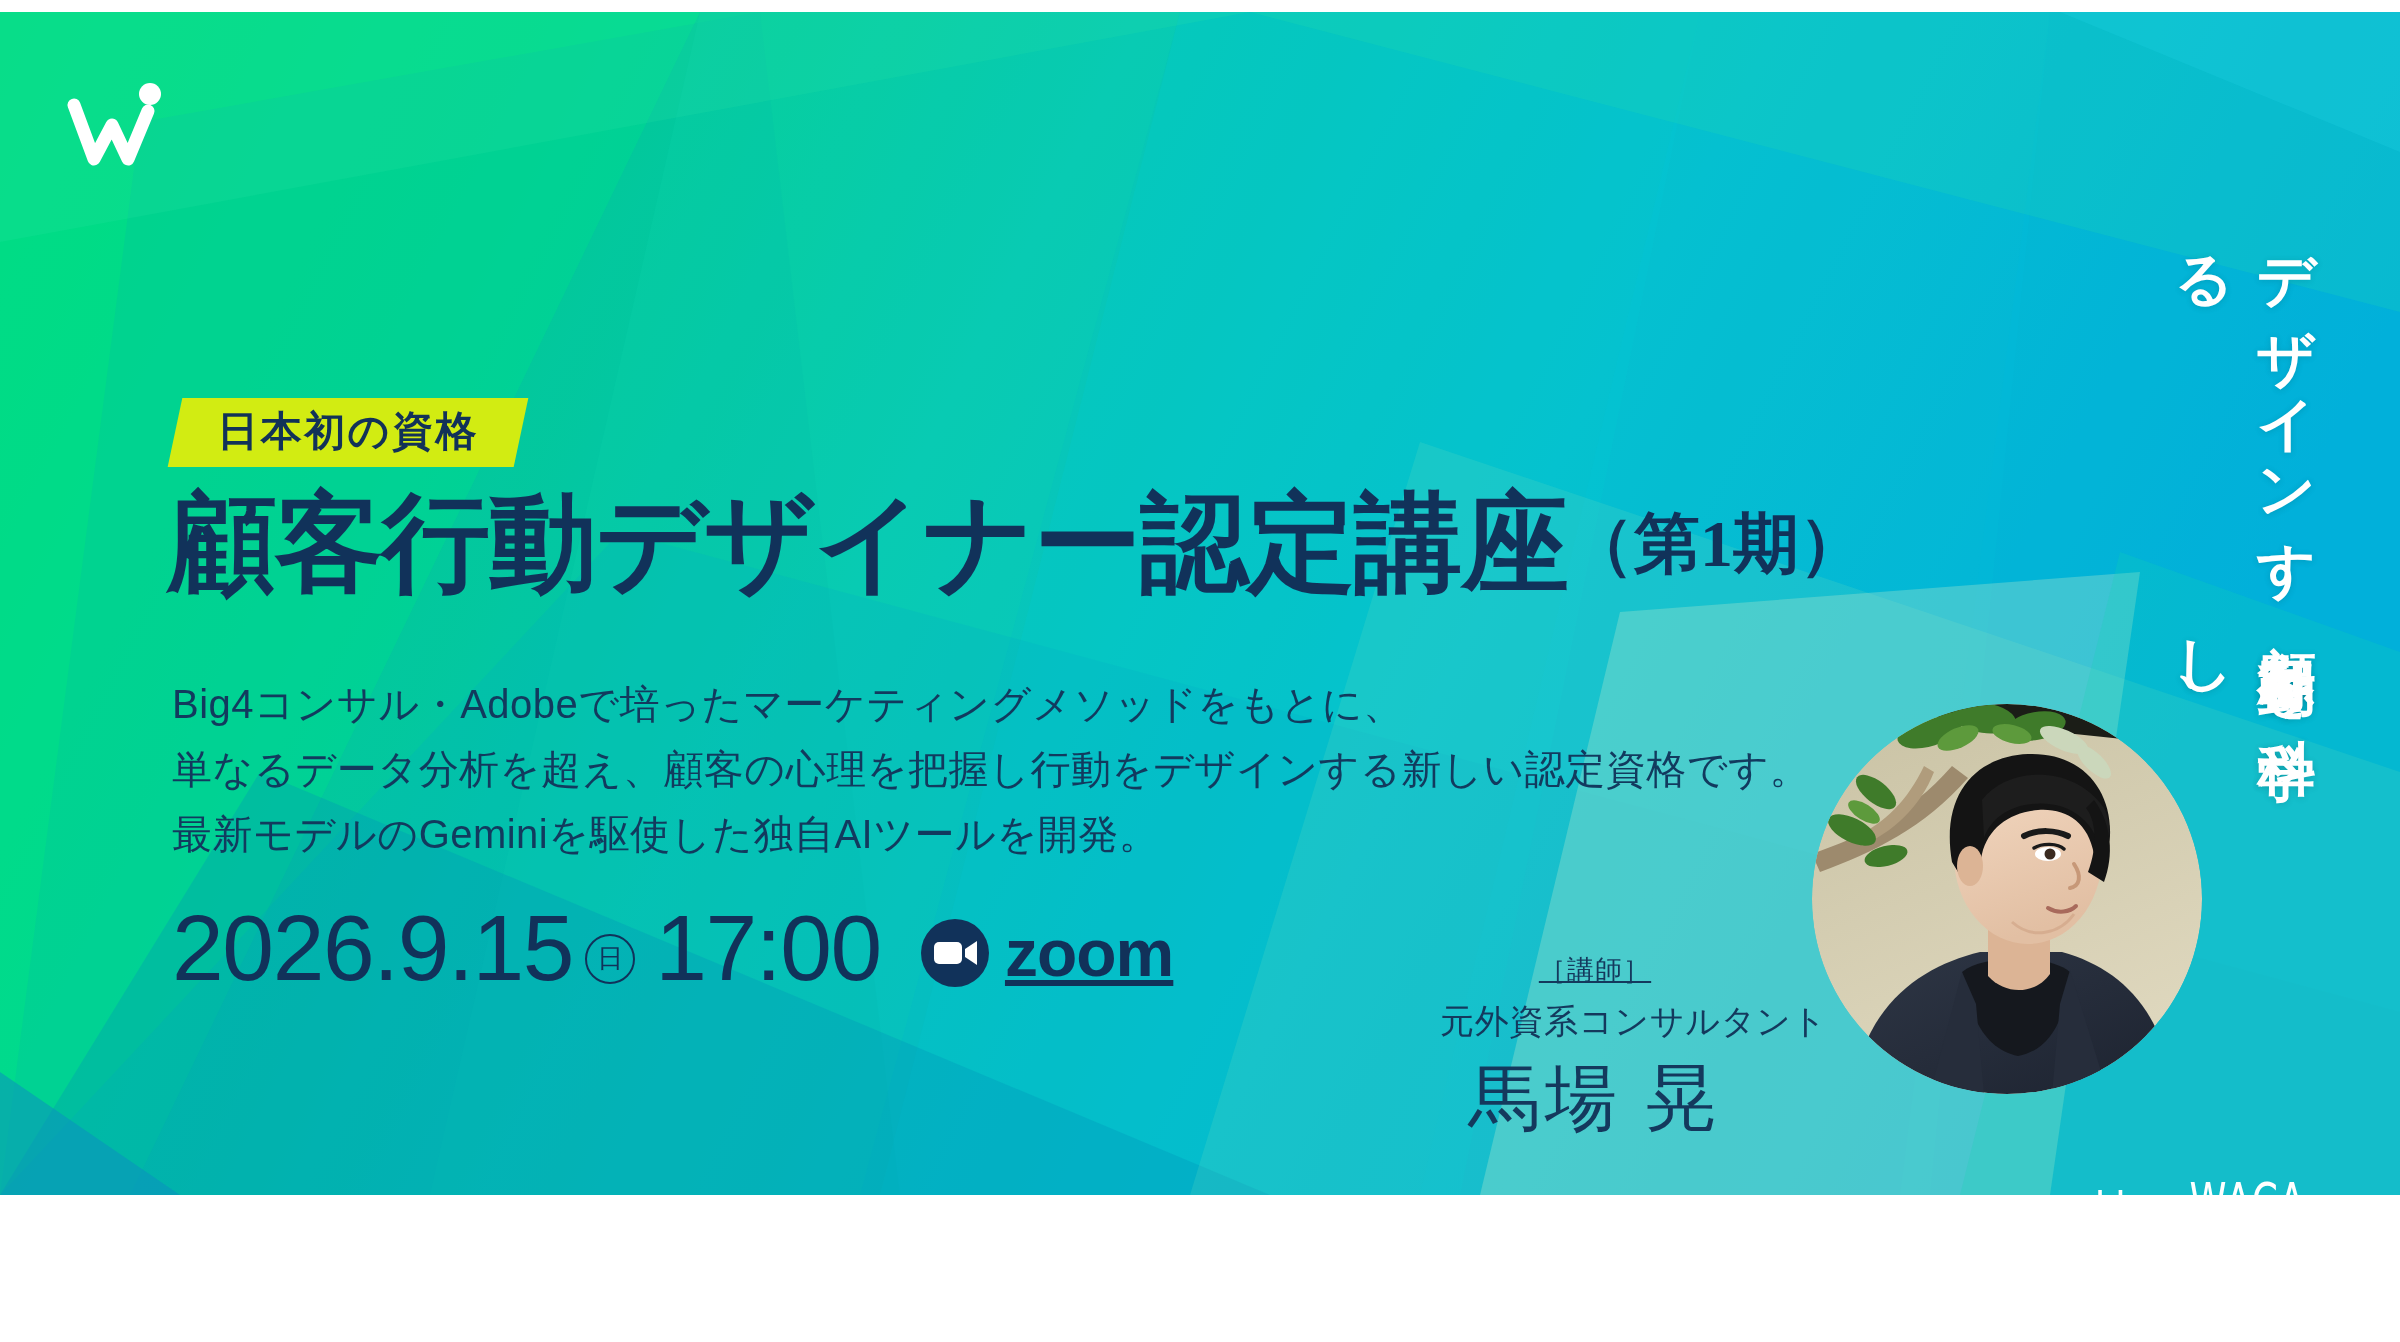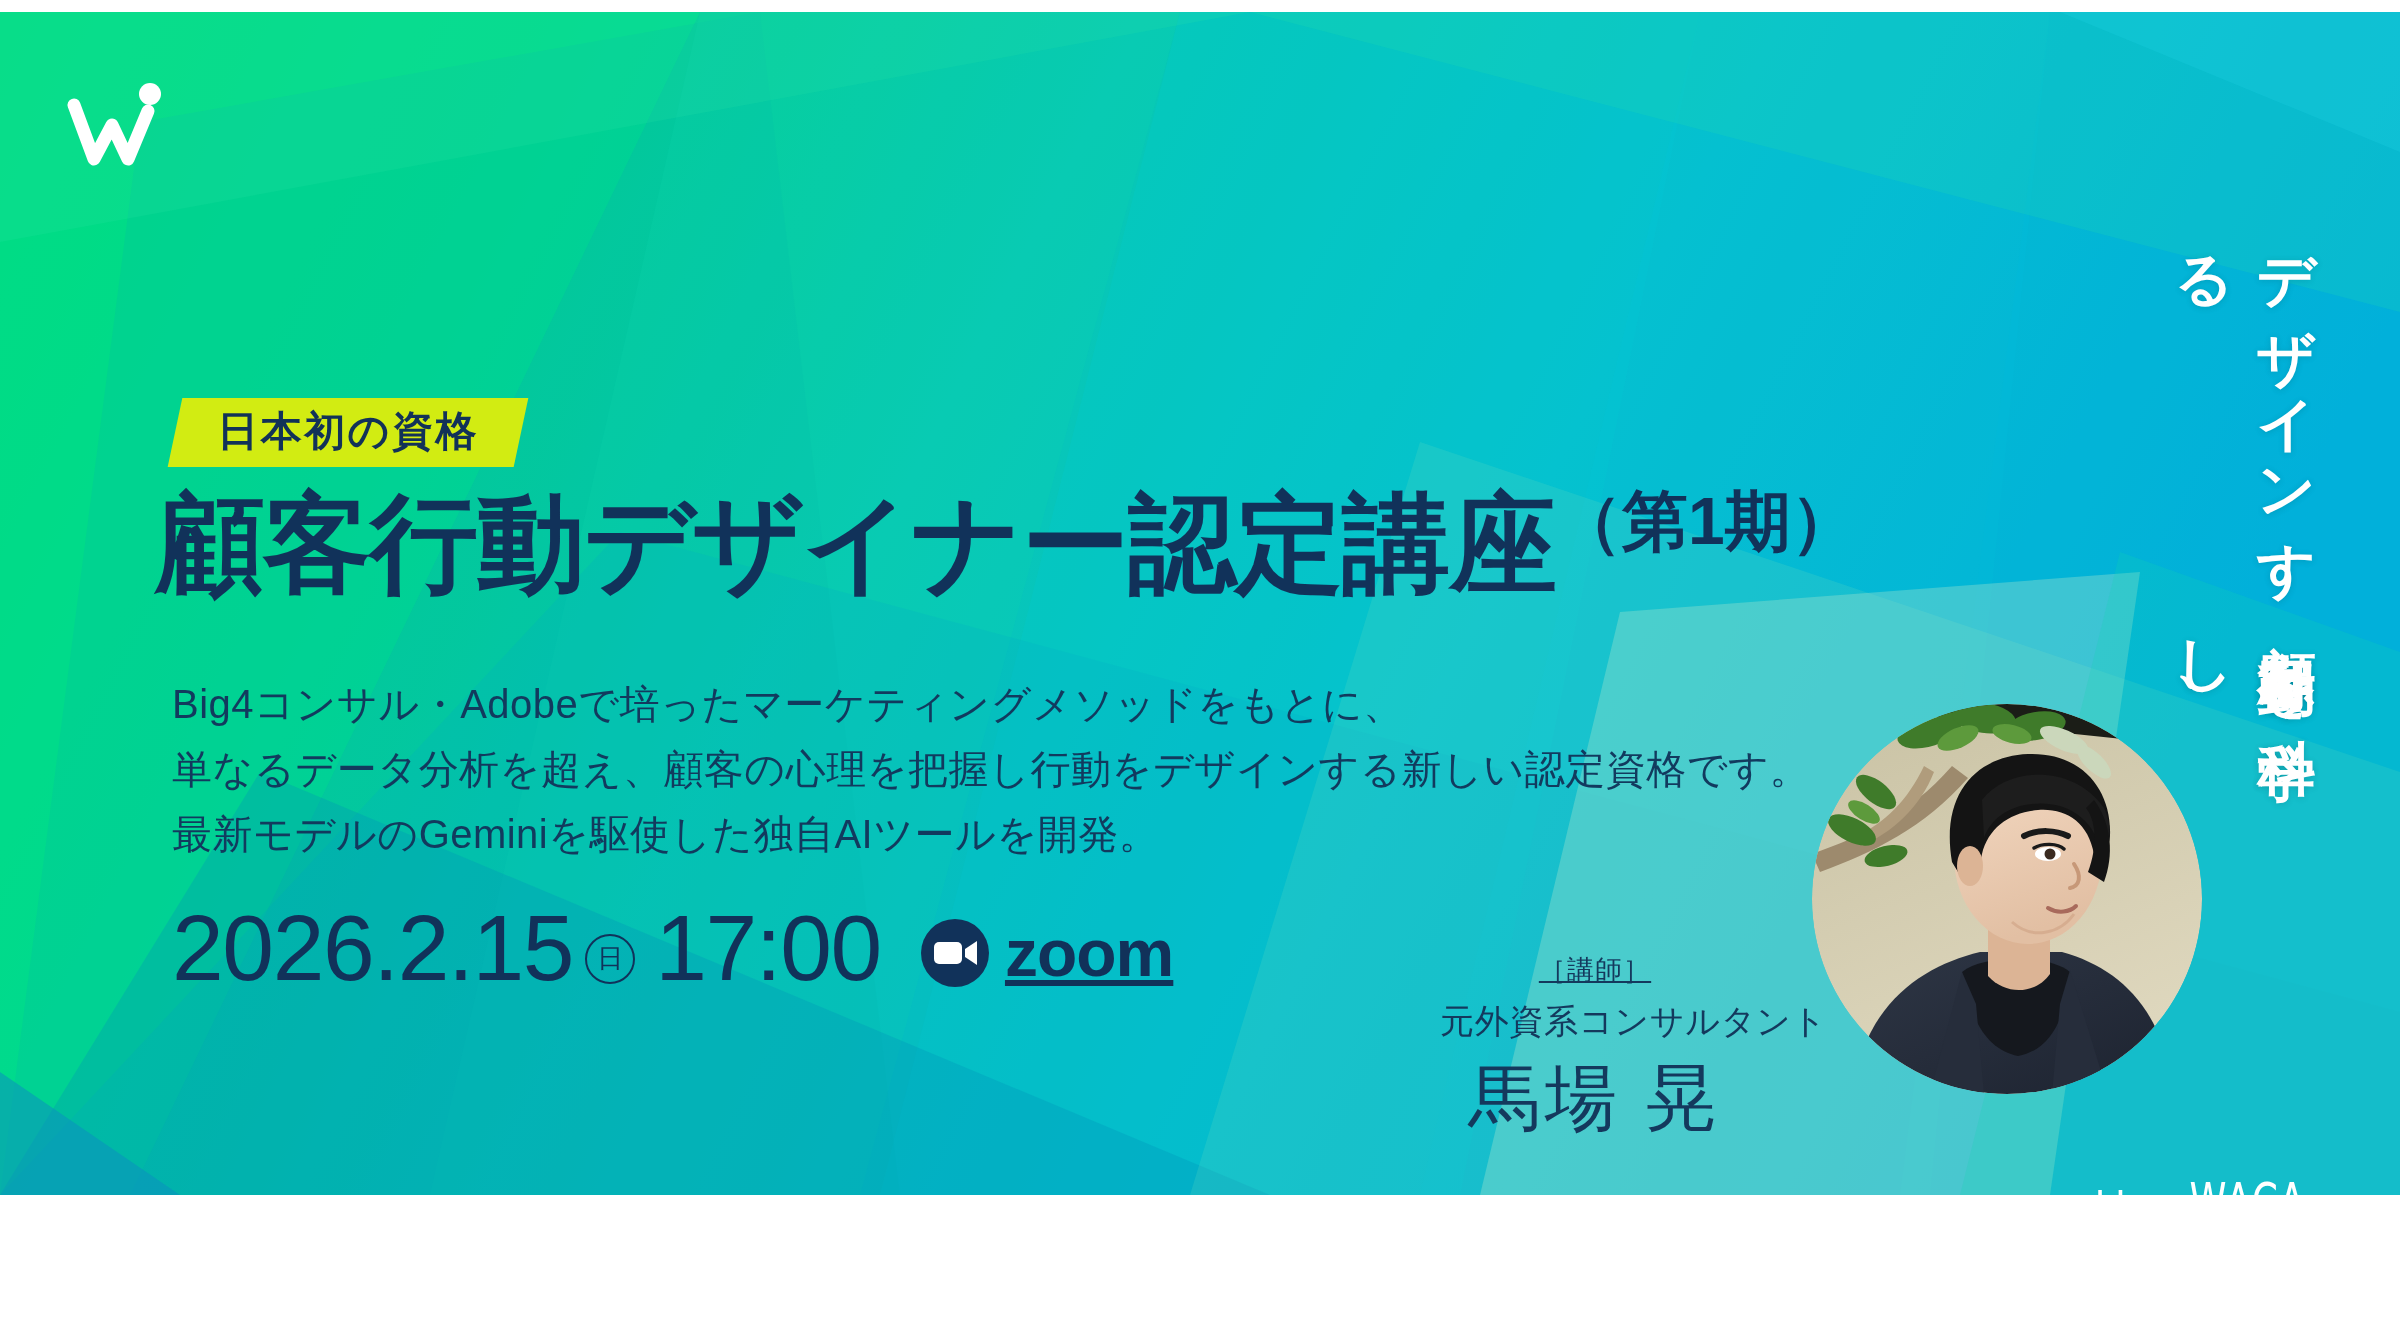--- a/index.html
+++ b/index.html
@@ -36,25 +36,25 @@
     background:#d2ec12;
     color:#123258;
     font-size:41px;font-weight:700;letter-spacing:.06em;
     padding:13px 42px 15px 42px;
     transform:skewX(-12deg);
     line-height:1;
   }
   .badge span{display:inline-block;transform:skewX(12deg);}
 
   .title{
-    position:absolute;left:156px;top:463px;
+    position:absolute;left:168px;top:463px;
     color:#11325a;
     font-size:108px;font-weight:700;letter-spacing:-.01em;
     line-height:1.05;white-space:nowrap;
-    display:flex;align-items:flex-start;
+    display:flex;align-items:center;font-family:Liberation Serif, serif;
   }
   .title .suffix{font-size:66px;font-weight:700;margin-left:0;letter-spacing:0;}
 
   .lead{
     position:absolute;left:172px;top:648px;
     color:#123a5e;
     font-size:40px;line-height:1.62;font-weight:400;
     letter-spacing:.012em;
   }
   .lead div{white-space:nowrap;}
@@ -166,21 +166,21 @@
           <span class="suffix">（第1期）</span>
       </div>
 
       <div class="lead">
         <div>Big4コンサル・Adobeで培ったマーケティングメソッドをもとに、</div>
         <div>単なるデータ分析を超え、顧客の心理を把握し行動をデザインする新しい認定資格です。</div>
         <div>最新モデルのGeminiを駆使した独自AIツールを開発。</div>
       </div>
 
       <div class="datetime">
-        <span class="dt-date">2026.2.15</span>
+        <span class="dt-date">2026.9.15</span>
         <span class="dt-dow">日</span>
         <span class="dt-time">17:00</span>
         <span class="zoom-logo">
           <svg width="72" height="72" viewBox="0 0 72 72">
             <circle cx="36" cy="36" r="34" fill="#11325a"></circle>
             <rect x="15" y="25" width="28" height="22" rx="5" fill="#ffffff"></rect>
             <path d="M46 32 L58 24 L58 48 L46 40 Z" fill="#ffffff"></path>
           </svg>
           <span class="zoom-word">zoom</span>
         </span>

